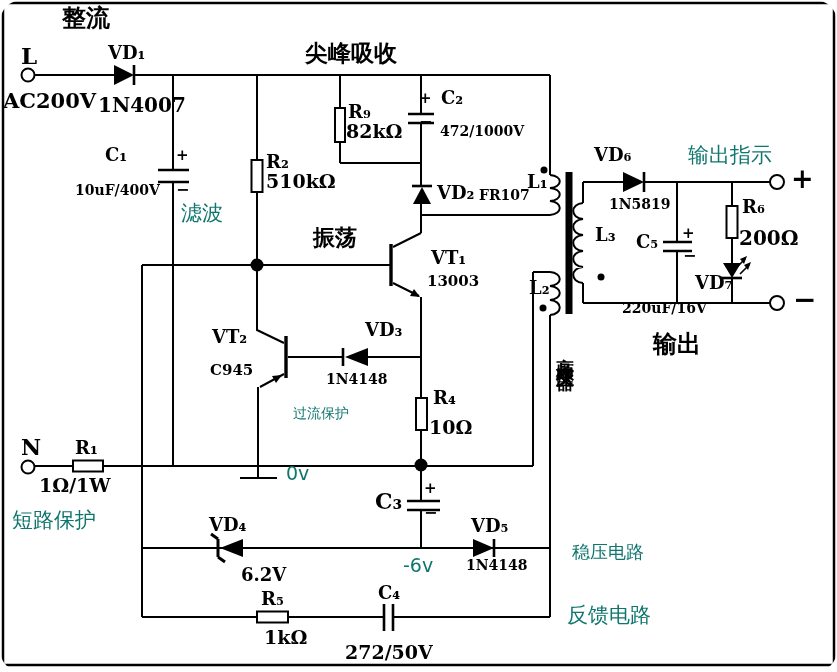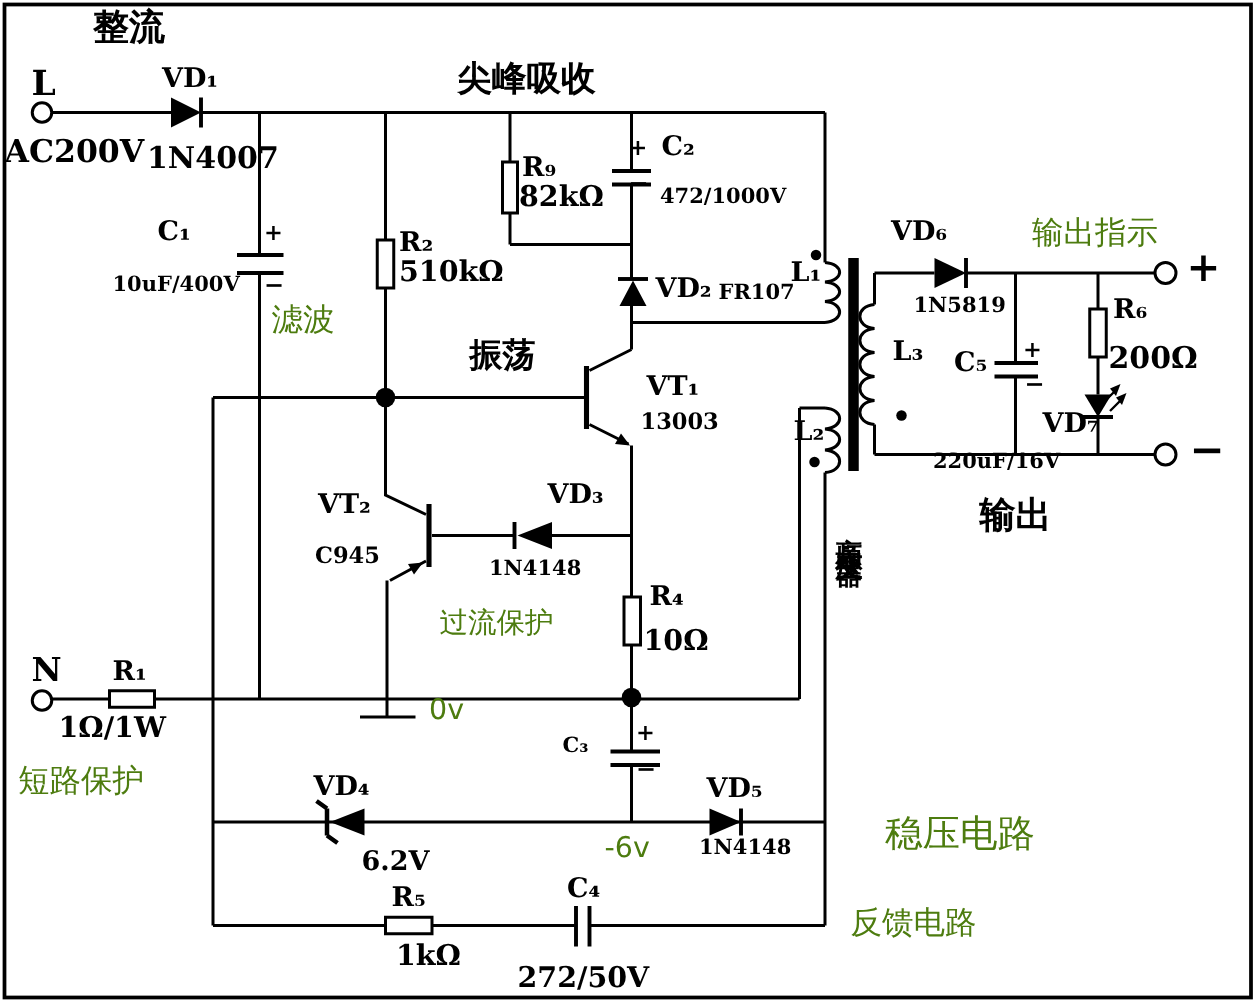--- a/index.html
+++ b/index.html
@@ -1,22 +1,22 @@
 <!DOCTYPE html>
 <html><head>
 <meta charset="utf-8">
 <style>
   html,body{margin:0;padding:0;background:#fff;}
   #canvas{position:relative;width:837px;height:672px;background:#ffffff;overflow:hidden;
-          font-family:"DejaVu Serif","Liberation Serif",serif;}
+          font-family:"DejaVu Serif","Liberation Serif",serif;border-radius:22px;}
   #schem{position:absolute;left:0;top:0;}
   .lbl{position:absolute;white-space:nowrap;line-height:1;color:#000;
        font-family:"DejaVu Serif","Liberation Serif",serif;font-weight:bold;}
   .sec{font-family:"DejaVu Serif","Liberation Serif",serif;font-weight:bold;color:#000;}
-  .note{font-family:"DejaVu Sans","Liberation Sans",sans-serif;font-weight:400;color:#4d7c0f;}
+  .note{font-family:"DejaVu Sans","Liberation Sans",sans-serif;font-weight:400;color:#0f766e;}
   .vert{writing-mode:vertical-rl;letter-spacing:4px;}
 </style>
 </head>
 <body>
 
 <div id="canvas">
 
   <svg id="schem" width="837" height="672" viewBox="0 0 837 672">
 
     <rect x="3" y="3" width="831" height="662" fill="none" stroke="#000" stroke-width="2.5"></rect>
@@ -141,28 +141,28 @@
       <circle cx="28" cy="75" r="6.5"></circle>
       <circle cx="28" cy="467" r="6.5"></circle>
       <circle cx="777" cy="182" r="7"></circle>
       <circle cx="777" cy="303" r="7"></circle>
     </g>
   </svg>
 
   <div class="lbl sec" style="left:62px;top:6px;font-size:24px;">整流</div>
   <div class="lbl sec" style="left:305px;top:41px;font-size:23px;">尖峰吸收</div>
   <div class="lbl sec" style="left:313px;top:226px;font-size:22px;">振荡</div>
-  <div class="lbl sec" style="left:653px;top:332px;font-size:24px;font-family:Liberation Serif, serif;">输出</div>
+  <div class="lbl sec" style="left:653px;top:332px;font-size:24px;">输出</div>
   <div class="lbl sec vert" style="left:556px;top:344px;font-size:18px;">高频变压器</div>
 
   <div class="lbl note" style="left:181px;top:203px;font-size:21px;">滤波</div>
-  <div class="lbl note" style="left:293px;top:406px;font-size:19px;">过流保护</div>
+  <div class="lbl note" style="left:293px;top:406px;font-size:14px;">过流保护</div>
   <div class="lbl note" style="left:12px;top:510px;font-size:21px;">短路保护</div>
   <div class="lbl note" style="left:688px;top:145px;font-size:21px;">输出指示</div>
-  <div class="lbl note" style="left:590px;top:543px;font-size:25px;">稳压电路</div>
+  <div class="lbl note" style="left:572px;top:543px;font-size:18px;">稳压电路</div>
   <div class="lbl note" style="left:567px;top:605px;font-size:21px;">反馈电路</div>
   <div class="lbl note" style="left:286px;top:464px;font-size:19px;">0v</div>
   <div class="lbl note" style="left:403px;top:556px;font-size:19px;">-6v</div>
 
   <div class="lbl" style="left:21px;top:44px;font-size:23px;">L</div>
   <div class="lbl" style="left:3px;top:90px;font-size:21px;">AC200V</div>
   <div class="lbl" style="left:21px;top:436px;font-size:22px;">N</div>
   <div class="lbl" style="left:791px;top:165px;font-size:27px;">+</div>
   <div class="lbl" style="left:793px;top:286px;font-size:28px;">−</div>
 
@@ -197,21 +197,21 @@
   <div class="lbl" style="left:337px;top:321px;font-size:18px;margin-left:28px;">VD₃</div>
   <div class="lbl" style="left:326px;top:372px;font-size:14px;">1N4148</div>
   <div class="lbl" style="left:433px;top:389px;font-size:18px;">R₄</div>
   <div class="lbl" style="left:429px;top:418px;font-size:19px;">10Ω</div>
 
   <div class="lbl" style="left:75px;top:439px;font-size:18px;">R₁</div>
   <div class="lbl" style="left:39px;top:476px;font-size:19px;">1Ω/1W</div>
   <div class="lbl" style="left:209px;top:516px;font-size:18px;">VD₄</div>
   <div class="lbl" style="left:205px;top:566px;font-size:18px;margin-left:36px;">6.2V</div>
 
-  <div class="lbl" style="left:375px;top:490px;font-size:14px;">C₃</div>
+  <div class="lbl" style="left:375px;top:490px;font-size:22px;">C₃</div>
   <div class="lbl" style="left:424px;top:481px;font-size:15px;">+</div>
   <div class="lbl" style="left:424px;top:505px;font-size:16px;">−</div>
 
   <div class="lbl" style="left:471px;top:517px;font-size:18px;">VD₅</div>
   <div class="lbl" style="left:466px;top:558px;font-size:14px;">1N4148</div>
 
   <div class="lbl" style="left:261px;top:590px;font-size:18px;">R₅</div>
   <div class="lbl" style="left:264px;top:628px;font-size:19px;">1kΩ</div>
   <div class="lbl" style="left:378px;top:584px;font-size:18px;">C₄</div>
   <div class="lbl" style="left:345px;top:631px;font-size:19px;margin-top:12px;">272/50V</div>

